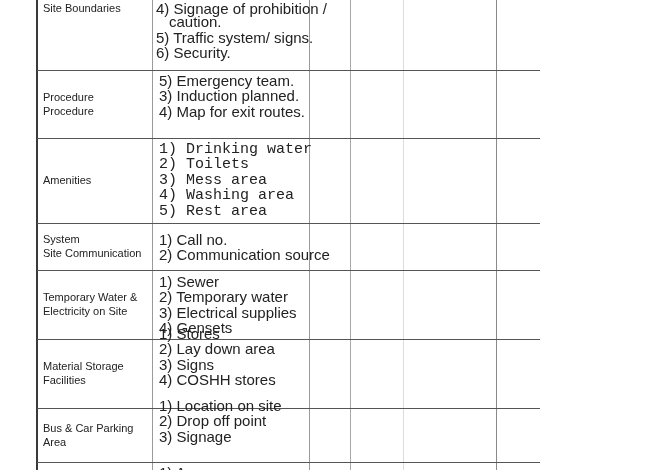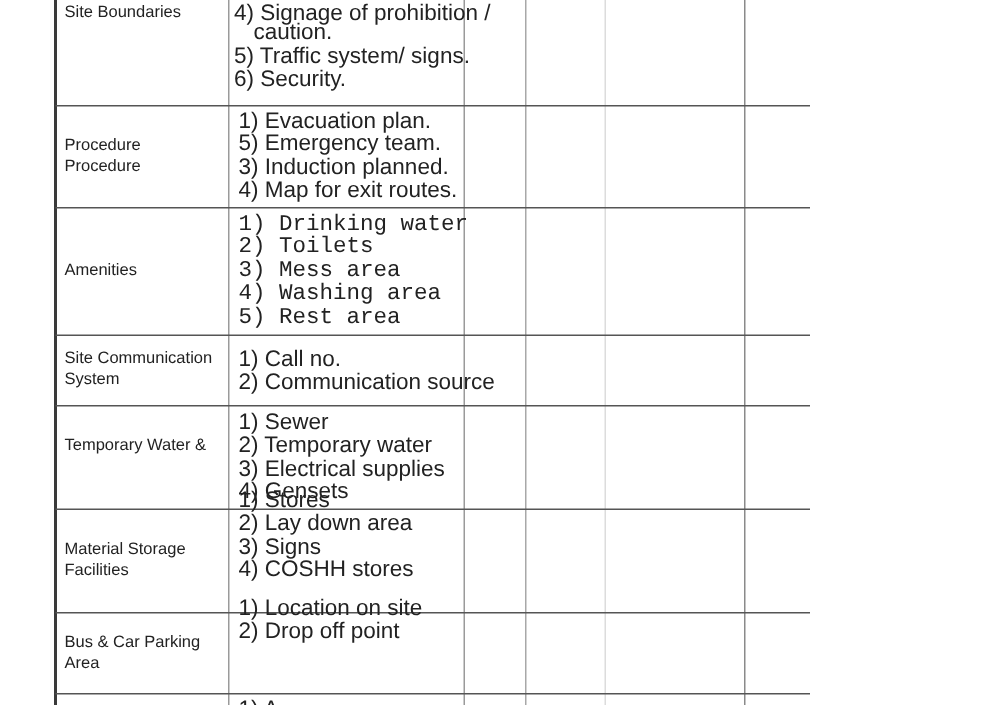--- a/index.html
+++ b/index.html
@@ -45,21 +45,20 @@
       <div>6)  Security.</div>
     </div>
   </div>
 
   <div>
     <div class="cell-label" style="top:91px;">
       <div>Procedure</div>
       <div>Procedure</div>
     </div>
     <div class="cell-items" style="top:73px;left:143px;">
-      <div>1) Evacuation plan.</div>
       <div>5) Emergency team.</div>
       <div>3) Induction planned.</div>
       <div>4) Map for exit routes.</div>
     </div>
   </div>
 
   <div>
     <div class="cell-label" style="top:174px;">
       <div>Amenities</div>
     </div>
@@ -67,32 +66,33 @@
       <div>1) Drinking water</div>
       <div>2) Toilets</div>
       <div>3) Mess area</div>
       <div>4) Washing area</div>
       <div>5) Rest area</div>
     </div>
   </div>
 
   <div>
     <div class="cell-label" style="top:233px;">
+      <div>System</div>
       <div>Site Communication</div>
-      <div>System</div>
     </div>
     <div class="cell-items" style="top:232px;left:143px;">
       <div>1) Call no.</div>
       <div>2) Communication source</div>
     </div>
   </div>
 
   <div>
     <div class="cell-label" style="top:291px;">
       <div>Temporary Water &amp;</div>
+      <div>Electricity on Site</div>
     </div>
     <div class="cell-items" style="top:274px;left:143px;">
       <div>1) Sewer</div>
       <div>2) Temporary water</div>
       <div>3) Electrical supplies</div>
       <div>4) Gensets</div>
     </div>
   </div>
 
   <div>
@@ -109,20 +109,21 @@
   </div>
 
   <div>
     <div class="cell-label" style="top:422px;">
       <div>Bus &amp; Car Parking</div>
       <div>Area</div>
     </div>
     <div class="cell-items" style="top:398px;left:143px;">
       <div>1) Location on site</div>
       <div>2) Drop off point</div>
+      <div>3) Signage</div>
     </div>
   </div>
 
   <div>
     <div class="cell-items" style="top:465px;left:143px;">
       <div>1) A...</div>
     </div>
   </div>
 
 </div>

